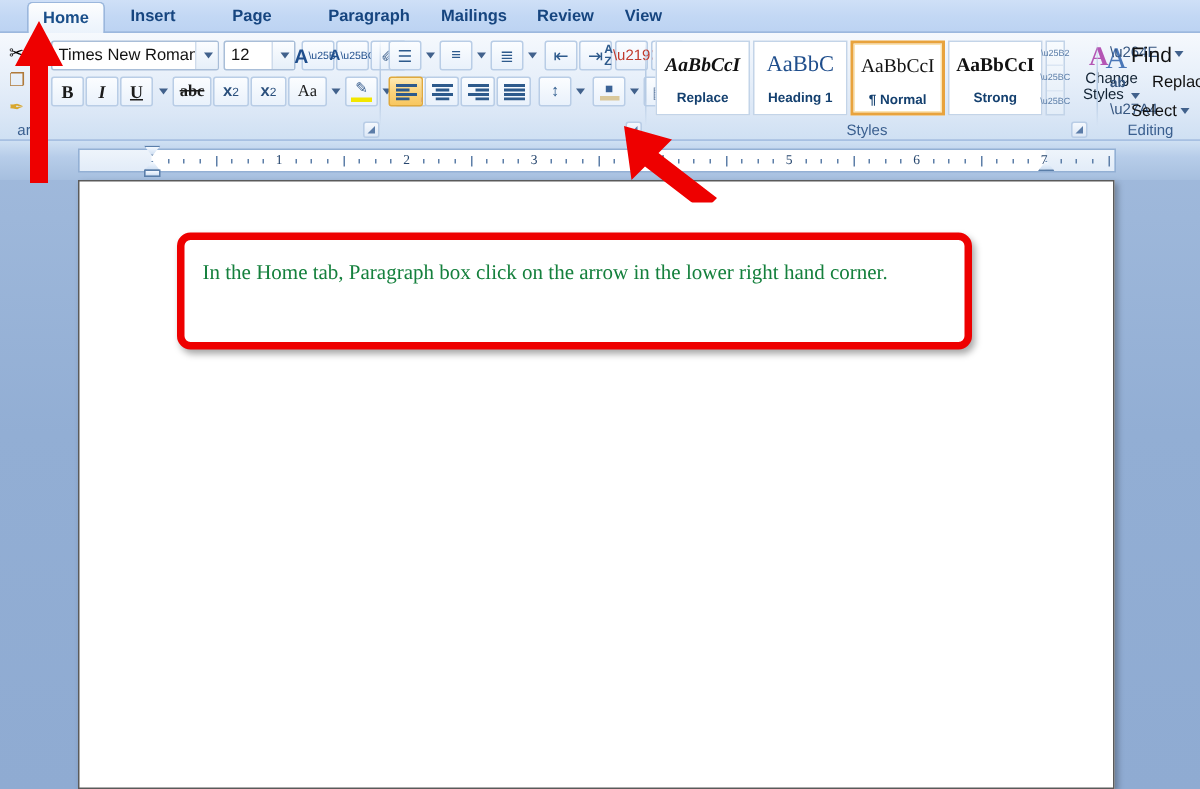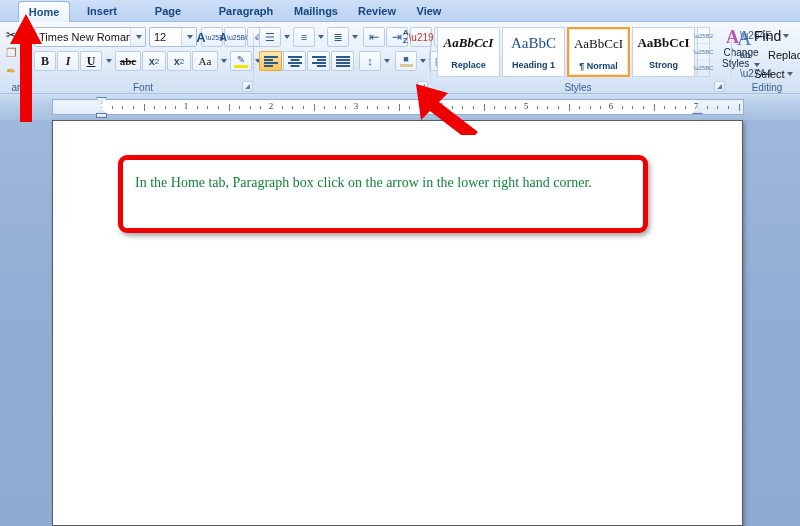--- a/index.html
+++ b/index.html
@@ -276,21 +276,20 @@
     <div class="rb" style="left:222px;top:29px;width:10px;height:20px;">
         <i class="caret"></i>
       </div>
     <div class="rb boxed" style="left:233px;top:29px;width:22px;height:20px;flex-direction:column;">
       <span style="font-size:11px;font-weight:bold;color:#1b1b1b;line-height:11px;font-family:'Liberation Serif',serif;">A</span>
       <span style="display:block;width:14px;height:3px;background:#8a2be2;"></span>
     </div>
     <div class="rb" style="left:255px;top:29px;width:10px;height:20px;">
         <i class="caret"></i>
       </div>
-    <div class="group-label" style="left:0;width:226px;">Font</div>
     <div class="dlglauncher" style="left:212px;"></div>
   </div>
   <div class="group-sep" style="left:253px;"></div>
 
   <div class="group" style="left:256px;width:172px;">
 
     <div class="rb boxed" style="left:3px;top:5px;width:22px;height:20px;">
       <span style="font-size:11px;color:#2d5party;color:#2d5a8c;">☰</span>
     </div>
     <div class="rb" style="left:25px;top:5px;width:10px;height:20px;">

